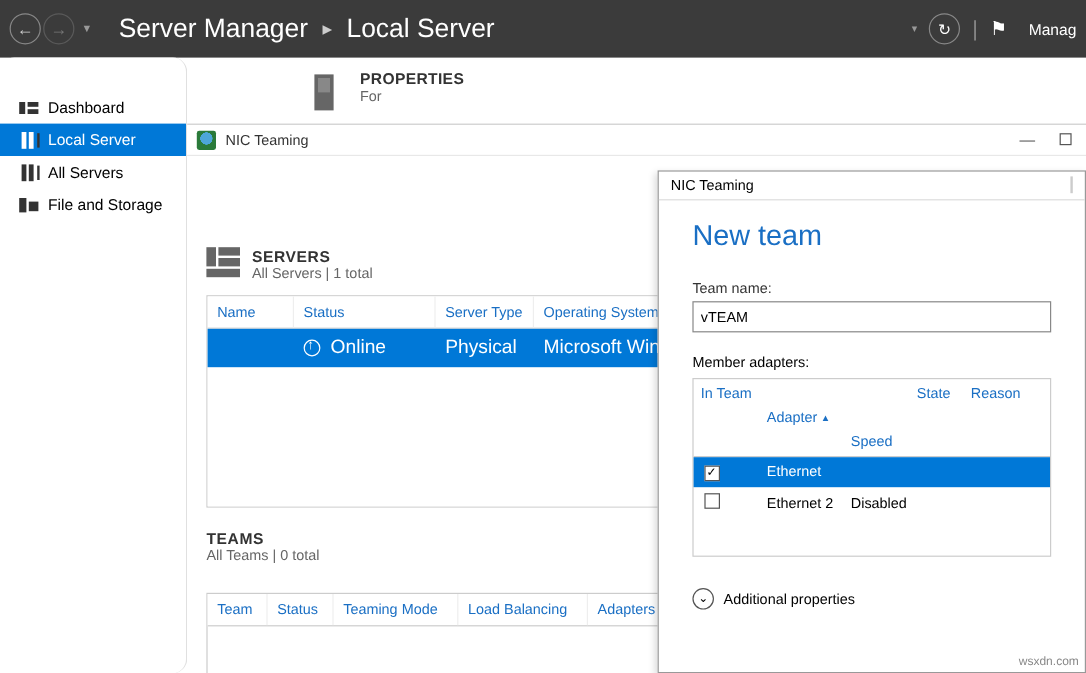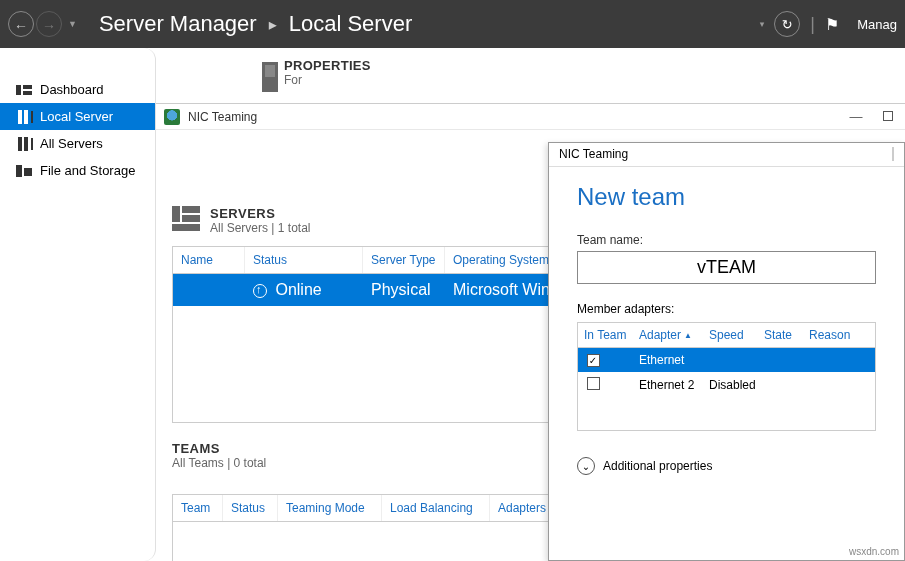--- a/index.html
+++ b/index.html
@@ -84,28 +84,28 @@
 .tcol { padding: 6px 8px; font-size: 12px; color: #1a6fc4; border-right: 1px solid #eee; }
 .tcol-team { width: 50px; } .tcol-status { width: 55px; } .tcol-mode { width: 104px; } .tcol-lb { width: 108px; } .tcol-ad { width: 70px; }
 
 
 .dialog { position: absolute; top: 142px; left: 548px; width: 357px; height: 419px; background: #fff; border: 1px solid #999; box-shadow: -2px 2px 6px rgba(0,0,0,0.15); }
 .dialog-titlebar { height: 24px; border-bottom: 1px solid #ddd; padding: 4px 10px; font-size: 12px; display: flex; }
 .dialog-close-area { margin-left: auto; width: 2px; height: 14px; background: #ccc; }
 .dialog-body { padding: 16px 28px; }
 .dialog-heading { font-size: 24px; font-weight: 300; color: #1a6fc4; margin-bottom: 22px; }
 .form-label { font-size: 12px; color: #333; margin-bottom: 4px; }
-.text-input { width: 100%; border: 1px solid #888; padding: 5px 6px; font-size: 18px; outline: none; text-align: center; }
+.text-input { width: 100%; border: 1px solid #888; padding: 5px 6px; font-size: 12px; outline: none; }
 .member-label { font-size: 12px; margin-top: 18px; margin-bottom: 6px; }
 .adapter-grid { border: 1px solid #ccc; }
 .adapter-header { display: flex; border-bottom: 1px solid #ccc; }
 .acol { padding: 5px 6px; font-size: 12px; color: #1a6fc4; }
 .acol-team { width: 55px; }
 .acol-adapter { width: 70px; display: flex; align-items: center; gap: 3px; }
-.acol-speed { width: 55px; }
+.acol-speed { width: 55px; margin-top: 40px; }
 .acol-state { width: 45px; }
 .acol-reason { width: 55px; }
 .sort-caret { font-size: 8px; color: #1a6fc4; }
 .adapter-row { display: flex; align-items: center; font-size: 12px; }
 .adapter-row.selected { background: #0078d7; color: #fff; }
 .adapter-row .acell { padding: 5px 6px; }
 .adapter-row .acell-check { width: 30px; text-align: center; }
 .chk { width: 13px; height: 13px; border: 1px solid #555; display: inline-flex; align-items: center; justify-content: center; font-size: 10px; background: #fff; color: #000; }
 .adapter-row .acell-adapter { width: 70px; }
 .adapter-row .acell-speed { width: 110px; }
@@ -152,21 +152,21 @@
     <span>All Servers</span>
   </div>
   <div class="sidebar-item">
     <span class="sb-icon icon-storage"></span>
     <span>File and Storage</span>
   </div>
 </div>
 
 <div class="properties-panel">
   <div class="prop-tower-icon"><span class="tower"></span></div>
-  <div style="margin-left:36px">
+  <div style="margin-left:52px">
     <div class="prop-title">PROPERTIES</div>
     <div class="prop-sub">For</div>
   </div>
 </div>
 
 <div class="nic-window">
   <div class="nic-titlebar">
     <div class="nic-app-icon"></div>
     <div class="nic-title">NIC Teaming</div>
     <div class="win-controls">

